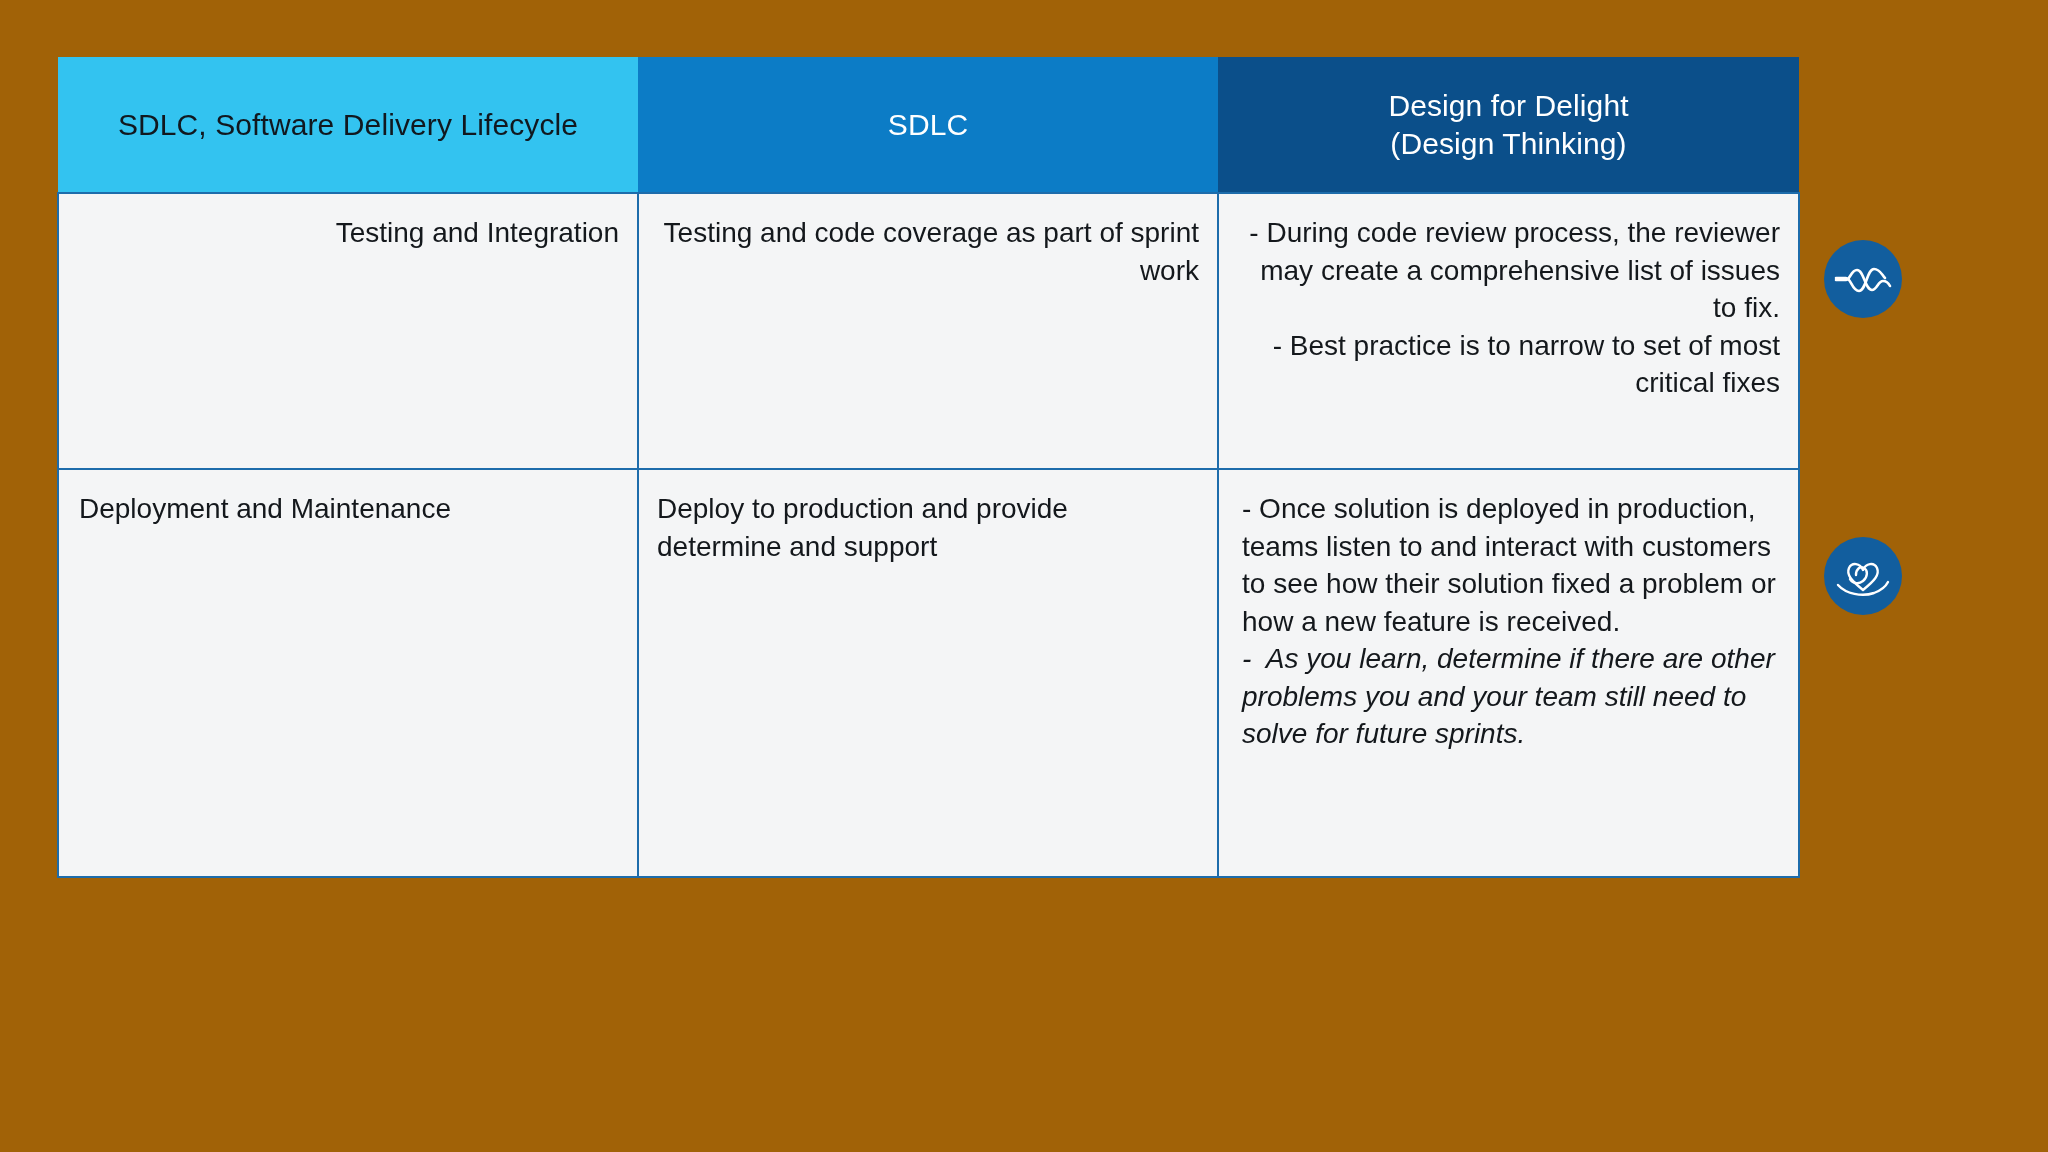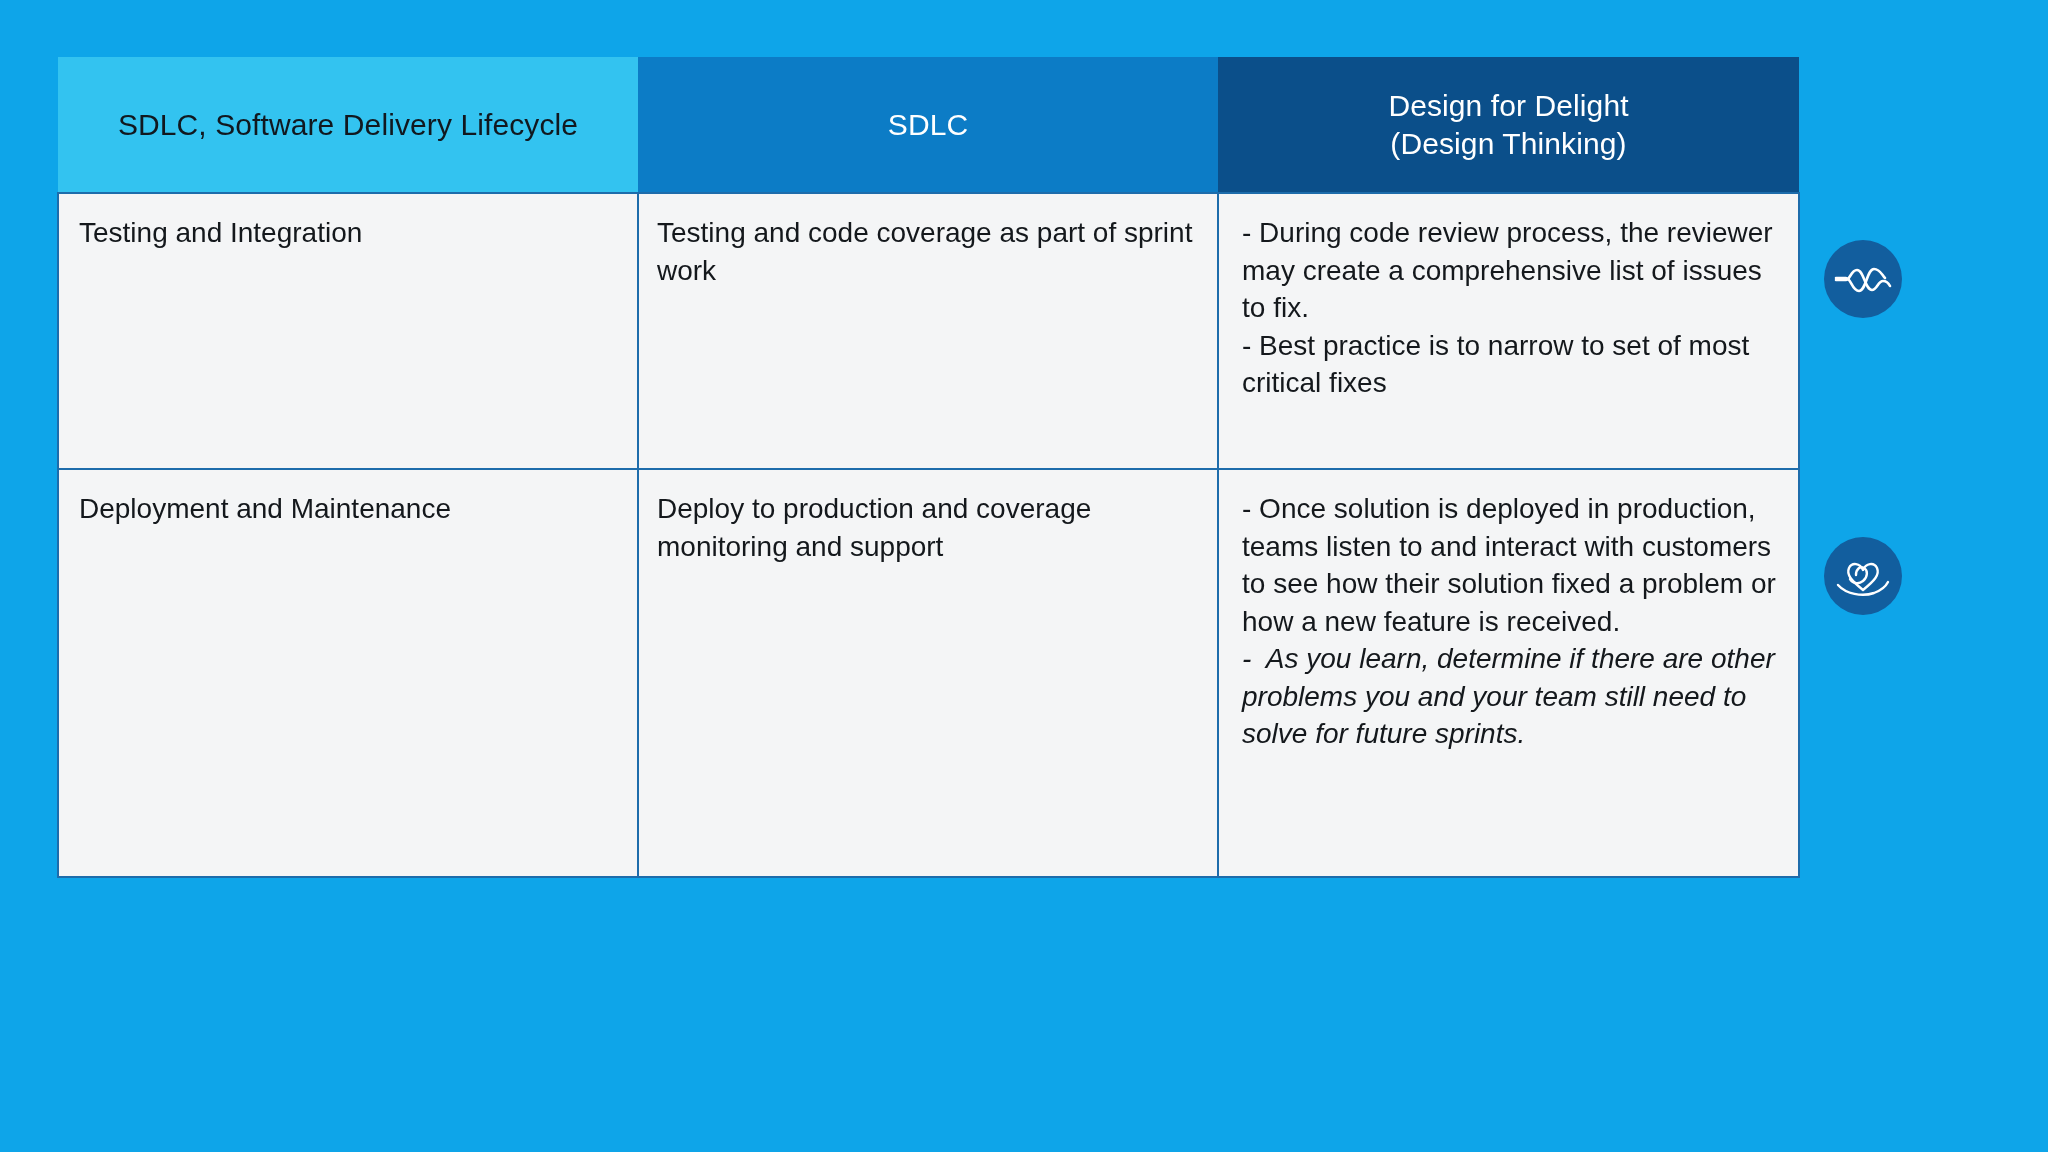--- a/index.html
+++ b/index.html
@@ -13,21 +13,21 @@
     background: #f2f3f5;
     font-family: "Liberation Sans", sans-serif;
     overflow: hidden;
     position: relative;
   }
 
   
   #slide {
     position: absolute;
     inset: 0;
-    background: #0ea5e9;
+    background: #a16207;
   }
 
   
   .table-wrap {
     position: absolute;
     left: 57px;
     top: 57px;
     width: 1741px;
     height: 749px;
   }
@@ -67,21 +67,21 @@
   tbody td {
     background: #f4f5f6;
     border: 2px solid #1d6cab;
     vertical-align: top;
     padding: 20px 18px 14px 18px;
     font-size: 28px;
     line-height: 1.34;
     color: #14181c;
     font-weight: 400;
   }
-  tbody tr.r1 td { height: 240px; }
+  tbody tr.r1 td { height: 240px; text-align: right; }
   tbody tr.r2 td { height: 372px; }
 
   td.col-a { padding-left: 20px; }
   td.col-c { padding-left: 23px; }
 
   .cell-text { display: block; white-space: pre-wrap; }
   .cell-text.italic { font-style: italic; }
 
   
   .side-icon {
@@ -140,21 +140,21 @@
 - Best practice is to narrow to set of most critical fixes</span>
             <span class="cell-text italic"></span>
           </td>
         </tr>
 
         <tr class="r2">
           <td class="col-a">
             <span class="cell-text">Deployment and Maintenance</span>
           </td>
           <td class="col-b">
-            <span class="cell-text">Deploy to production and coverage monitoring and support</span>
+            <span class="cell-text">Deploy to production and provide determine and support</span>
           </td>
           <td class="col-c">
             <span class="cell-text">- Once solution is deployed in production, teams listen to and interact with customers to see how their solution fixed a problem or how a new feature is received.</span>
             <span class="cell-text italic">-  As you learn, determine if there are other problems you and your team still need to solve for future sprints.</span>
           </td>
         </tr>
 
       </tbody>
     </table>
   </div>

